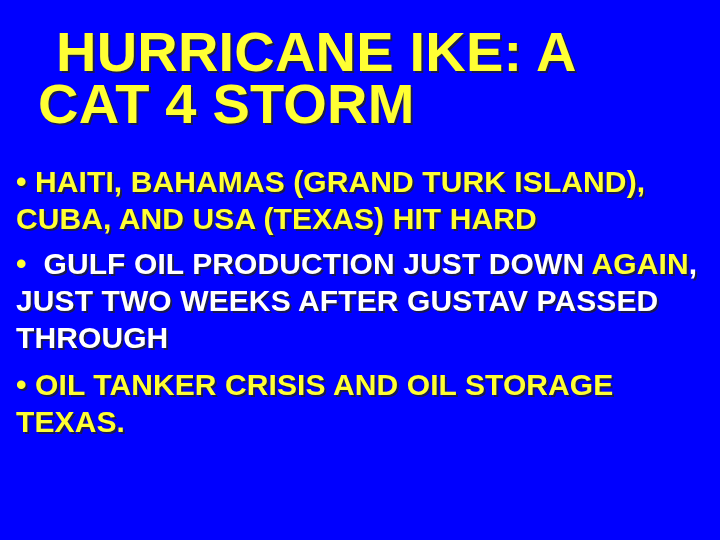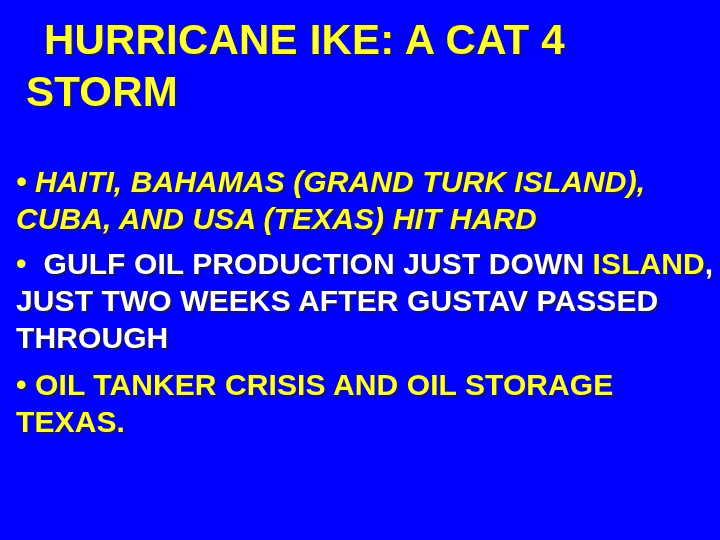--- a/index.html
+++ b/index.html
@@ -23,22 +23,22 @@
   }
 
   
   #title-block {
     position: absolute;
     left: 26px;
     top: 14px;
     width: 668px;
   }
   #slide-title {
-    margin: 0;
-    font-size: 42px;
+    margin: 12px;
+    font-size: 56px;
     line-height: 52px;
     font-weight: bold;
     color: #ffff33;
     text-shadow: 2px 2px 0 #1a1a4d;
     letter-spacing: 0.2px;
     text-indent: 18px;
     white-space: pre-wrap;
   }
 
   
@@ -72,35 +72,35 @@
     text-shadow: none;
   }
   .bullet.yellow .marker {
     text-shadow: 2px 2px 0 #1a1a4d;
   }
 
   .hl-yellow {
     color: #ffff33;
   }
 
-  .bullet-1 { margin-top: 0; font-style: italic; }
+  .bullet-1 { margin-top: 0; }
   .bullet-2 { margin-top: 8px; }
   .bullet-3 { margin-top: 10px; }
 </style>
 </head>
 <body>
 
 <div id="slide">
 
   <div id="title-block">
     <h1 id="slide-title">HURRICANE IKE: A CAT 4 STORM</h1>
   </div>
 
   <div id="body-block">
 
     <p class="bullet yellow bullet-1"><span class="marker">•</span><span> HAITI, BAHAMAS (GRAND TURK ISLAND), CUBA, AND USA (TEXAS) HIT HARD</span></p>
 
-    <p class="bullet white bullet-2"><span class="marker">•</span><span>  GULF OIL PRODUCTION JUST DOWN </span><span class="hl-yellow">ISLAND</span><span>, JUST TWO WEEKS AFTER GUSTAV PASSED THROUGH</span></p>
+    <p class="bullet white bullet-2"><span class="marker">•</span><span>  GULF OIL PRODUCTION JUST DOWN </span><span class="hl-yellow">AGAIN</span><span>, JUST TWO WEEKS AFTER GUSTAV PASSED THROUGH</span></p>
 
     <p class="bullet yellow bullet-3"><span class="marker">•</span><span> OIL TANKER CRISIS AND OIL STORAGE TEXAS.</span></p>
 
   </div>
 </div>
 
 </body></html>

